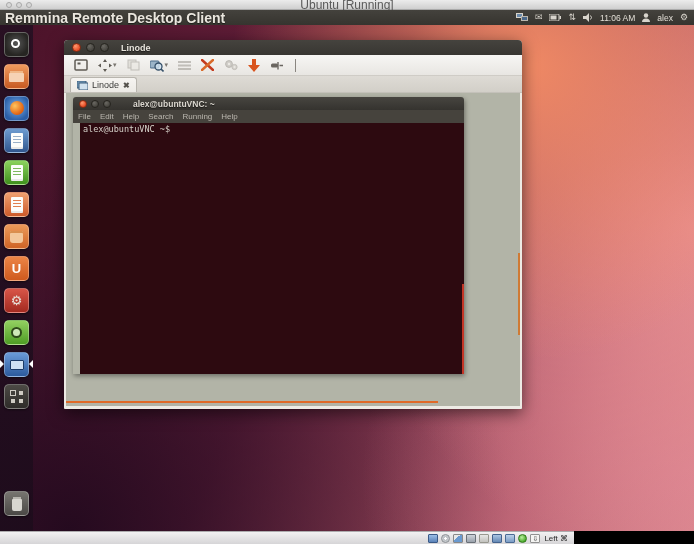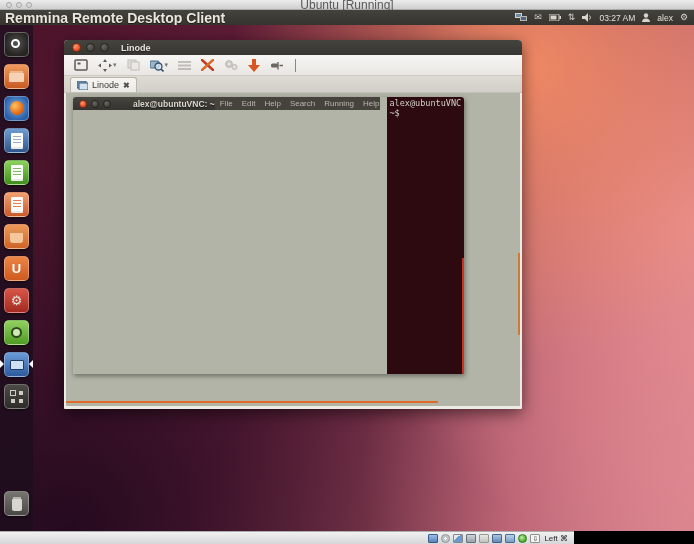--- a/index.html
+++ b/index.html
@@ -100,21 +100,21 @@
   .tab-close { font-size:8px; color:#55524c; font-weight:bold; }
 
   
   .r-view { flex:1; background:#b2b4a7; border-left:2px solid #edebe5; border-right:2px solid #edebe5; border-bottom:3px solid #edebe5; position:relative; }
   .orange-hline { position:absolute; left:0; bottom:3px; width:372px; height:2px; background:#e06a28; }
   .orange-vline { position:absolute; right:0; top:160px; width:2px; height:82px; background:#cf7a34; }
 
   
   .vnc { position:absolute; left:7px; top:4px; width:391px; height:277px;
     border-radius:3px 3px 0 0; box-shadow:1px 2px 5px rgba(0,0,0,.4); overflow:hidden;
-    display:flex; flex-direction:row; }
+    display:flex; flex-direction:column; }
   .v-titlebar { height:13px; background:linear-gradient(#474540,#35332f); display:flex; align-items:center; flex:none; }
   .v-titlebar .wbtns { margin-left:6px; gap:4px; }
   .v-titlebar .wbtn { width:8px; height:8px; }
   .v-title { font-size:8.5px; font-weight:bold; color:#dcd8d0; margin-left:22px; text-shadow:0 1px 1px rgba(0,0,0,.6); }
   .v-menubar { height:13px; background:#46433d; display:flex; align-items:center; gap:9px; padding-left:5px; flex:none; }
   .v-menu { font-size:8px; color:#bab6ae; }
   .v-body { flex:1; background:#2d0a10; position:relative; font-family:"DejaVu Sans Mono",monospace;margin-left:7px; }
   .prompt { position:absolute; left:3px; top:1px; font-size:8.5px; color:#d4d0c8; }
   .red-edge { position:absolute; right:0; top:161px; bottom:0; width:2px; background:#c43526; }
 
@@ -161,21 +161,21 @@
       <svg class="mini-svg" width="12" height="7" viewBox="0 0 12 7">
         <rect x="0" y="0" width="10" height="7" rx="1" fill="none" stroke="#d8d4cc"></rect>
         <rect x="1.5" y="1.5" width="6" height="4" fill="#d8d4cc"></rect>
         <rect x="10.5" y="2" width="1.5" height="3" fill="#d8d4cc"></rect>
       </svg>
       <span class="glyph">⇅</span>
       <svg class="mini-svg" width="10" height="9" viewBox="0 0 10 9">
         <polygon points="0,3 3,3 6,0 6,9 3,6 0,6" fill="#d8d4cc"></polygon>
         <path d="M7.5 2.5 q2 2 0 4" stroke="#d8d4cc" fill="none"></path>
       </svg>
-      <span class="clock">03:27 AM</span>
+      <span class="clock">11:06 AM</span>
       <svg class="mini-svg" width="8" height="9" viewBox="0 0 8 9">
         <circle cx="4" cy="2.5" r="2.2" fill="#d8d4cc"></circle>
         <path d="M0 9 Q0 5.5 4 5.5 Q8 5.5 8 9 Z" fill="#d8d4cc"></path>
       </svg>
       <span class="user-name">alex</span>
       <span class="glyph">⚙</span>
     </div>
   </div>
 
   <div class="desktop"></div>

